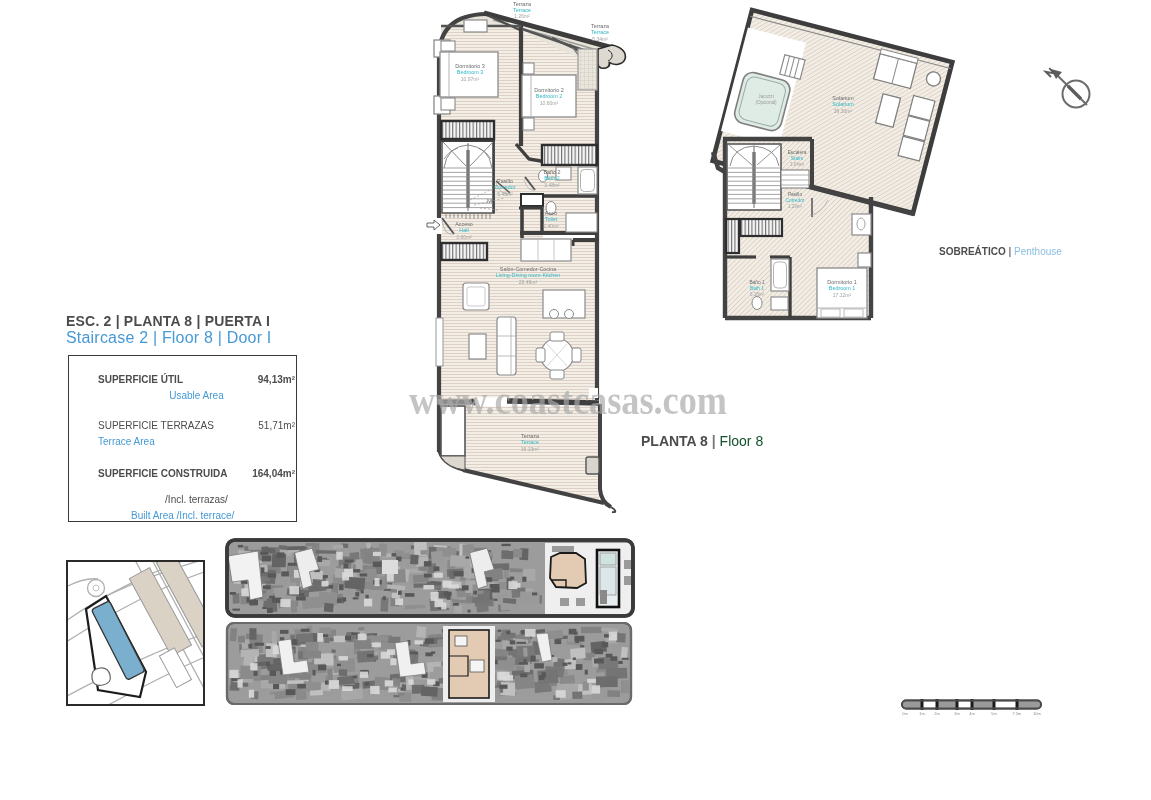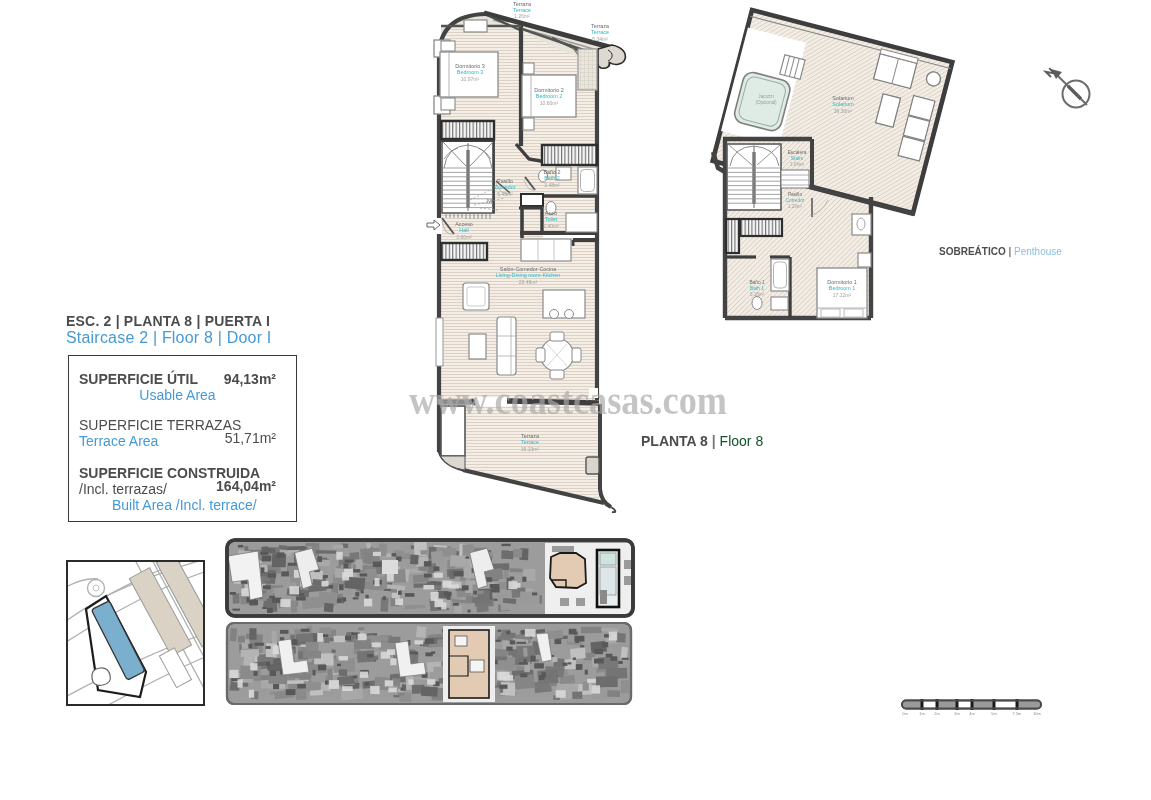--- a/index.html
+++ b/index.html
@@ -1187,25 +1187,25 @@
 </g>
 <rect x="227" y="623" width="404" height="81" rx="7" fill="none" stroke="#6a6a6a" stroke-width="2.2"></rect>
 </g>
 </svg>
 
 <div class="abs" style="left:66px;top:313px;font-size:14px;font-weight:bold;color:#4c4c4e;letter-spacing:0.2px;">ESC. 2 | PLANTA 8 | PUERTA I</div>
 
 <div class="abs" style="left:66px;top:329px;font-size:16px;color:#4599d6;letter-spacing:0.2px;">Staircase 2 | Floor 8 | Door I</div>
 
 <div class="abs" style="left:68px;top:355px;width:227px;height:165px;border:1.6px solid #3a3a3a;"></div>
-<div class="abs" style="left:79px;top:373px;width:197px;font-size:14px;line-height:13px;color:#4c4c4e;">
+<div class="abs" style="left:98px;top:373px;width:197px;font-size:10px;line-height:13px;color:#4c4c4e;">
   <div style="font-weight:bold;">SUPERFICIE ÚTIL<span style="float:right;">94,13m²</span></div>
   <div style="color:#4599d6;margin-top:3px;text-align:center;">Usable Area</div>
   <div style="font-weight:normal;margin-top:17px;">SUPERFICIE TERRAZAS<span style="float:right;">51,71m²</span></div>
   <div style="color:#4599d6;margin-top:3px;">Terrace Area</div>
   <div style="font-weight:bold;margin-top:19px;">SUPERFICIE CONSTRUIDA<span style="float:right;">164,04m²</span></div>
-  <div style="margin-top:3px;">/Incl. terrazas/</div>
+  <div style="margin-top:13px;text-align:center;">/Incl. terrazas/</div>
   <div style="color:#4599d6;margin-top:3px;padding-left:33px;">Built Area /Incl. terrace/</div>
 </div>
 
 <div class="abs" style="left:641px;top:433px;font-size:14px;font-weight:bold;color:#4c4c4e;">PLANTA 8 <span style="color:#777;">|</span> <span style="font-weight:normal;color:#14532d;">Floor 8</span></div>
 
 <div class="abs" style="left:939px;top:246px;font-size:10px;font-weight:bold;color:#4c4c4e;">SOBREÁTICO <span style="color:#777;">|</span> <span style="font-weight:normal;color:#8abde2;">Penthouse</span></div>
 
 </body></html>

